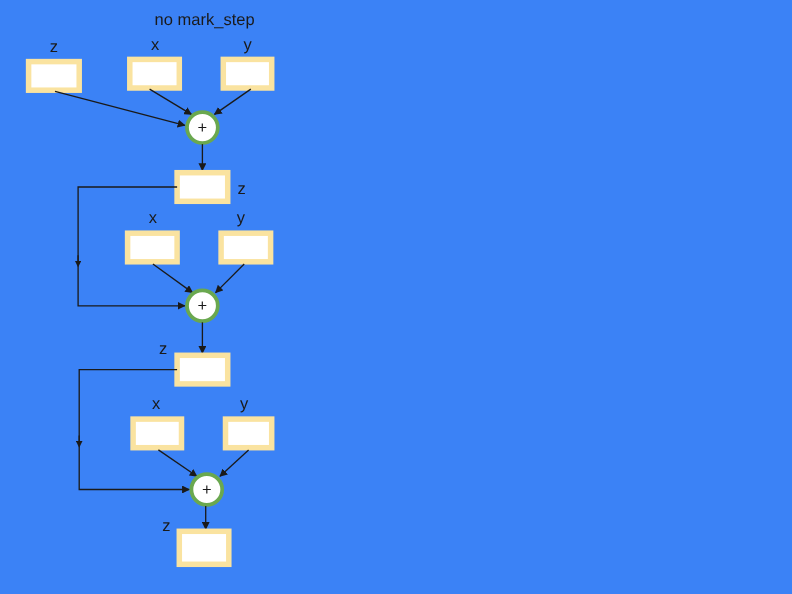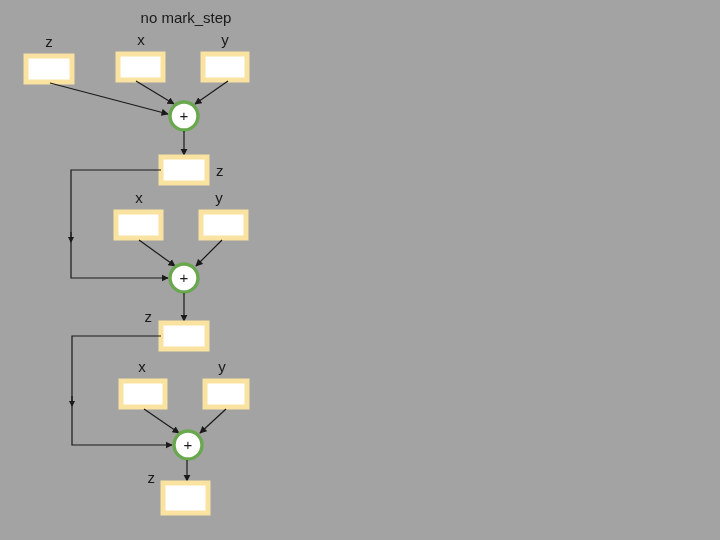--- a/index.html
+++ b/index.html
@@ -10,21 +10,21 @@
   body {
     width: 720px;
     height: 540px;
     font-family: "Liberation Sans", sans-serif;
     overflow: hidden;
   }
   #canvas-wrap {
     position: relative;
     width: 720px;
     height: 540px;
-    background: #a3a3a3;
+    background: #3b82f6;
   }
   svg#graph {
     display: block;
     width: 720px;
     height: 540px;
   }
   .var-label {
     font-family: "Liberation Sans", sans-serif;
     font-size: 15px;
     fill: #1a1a1a;

